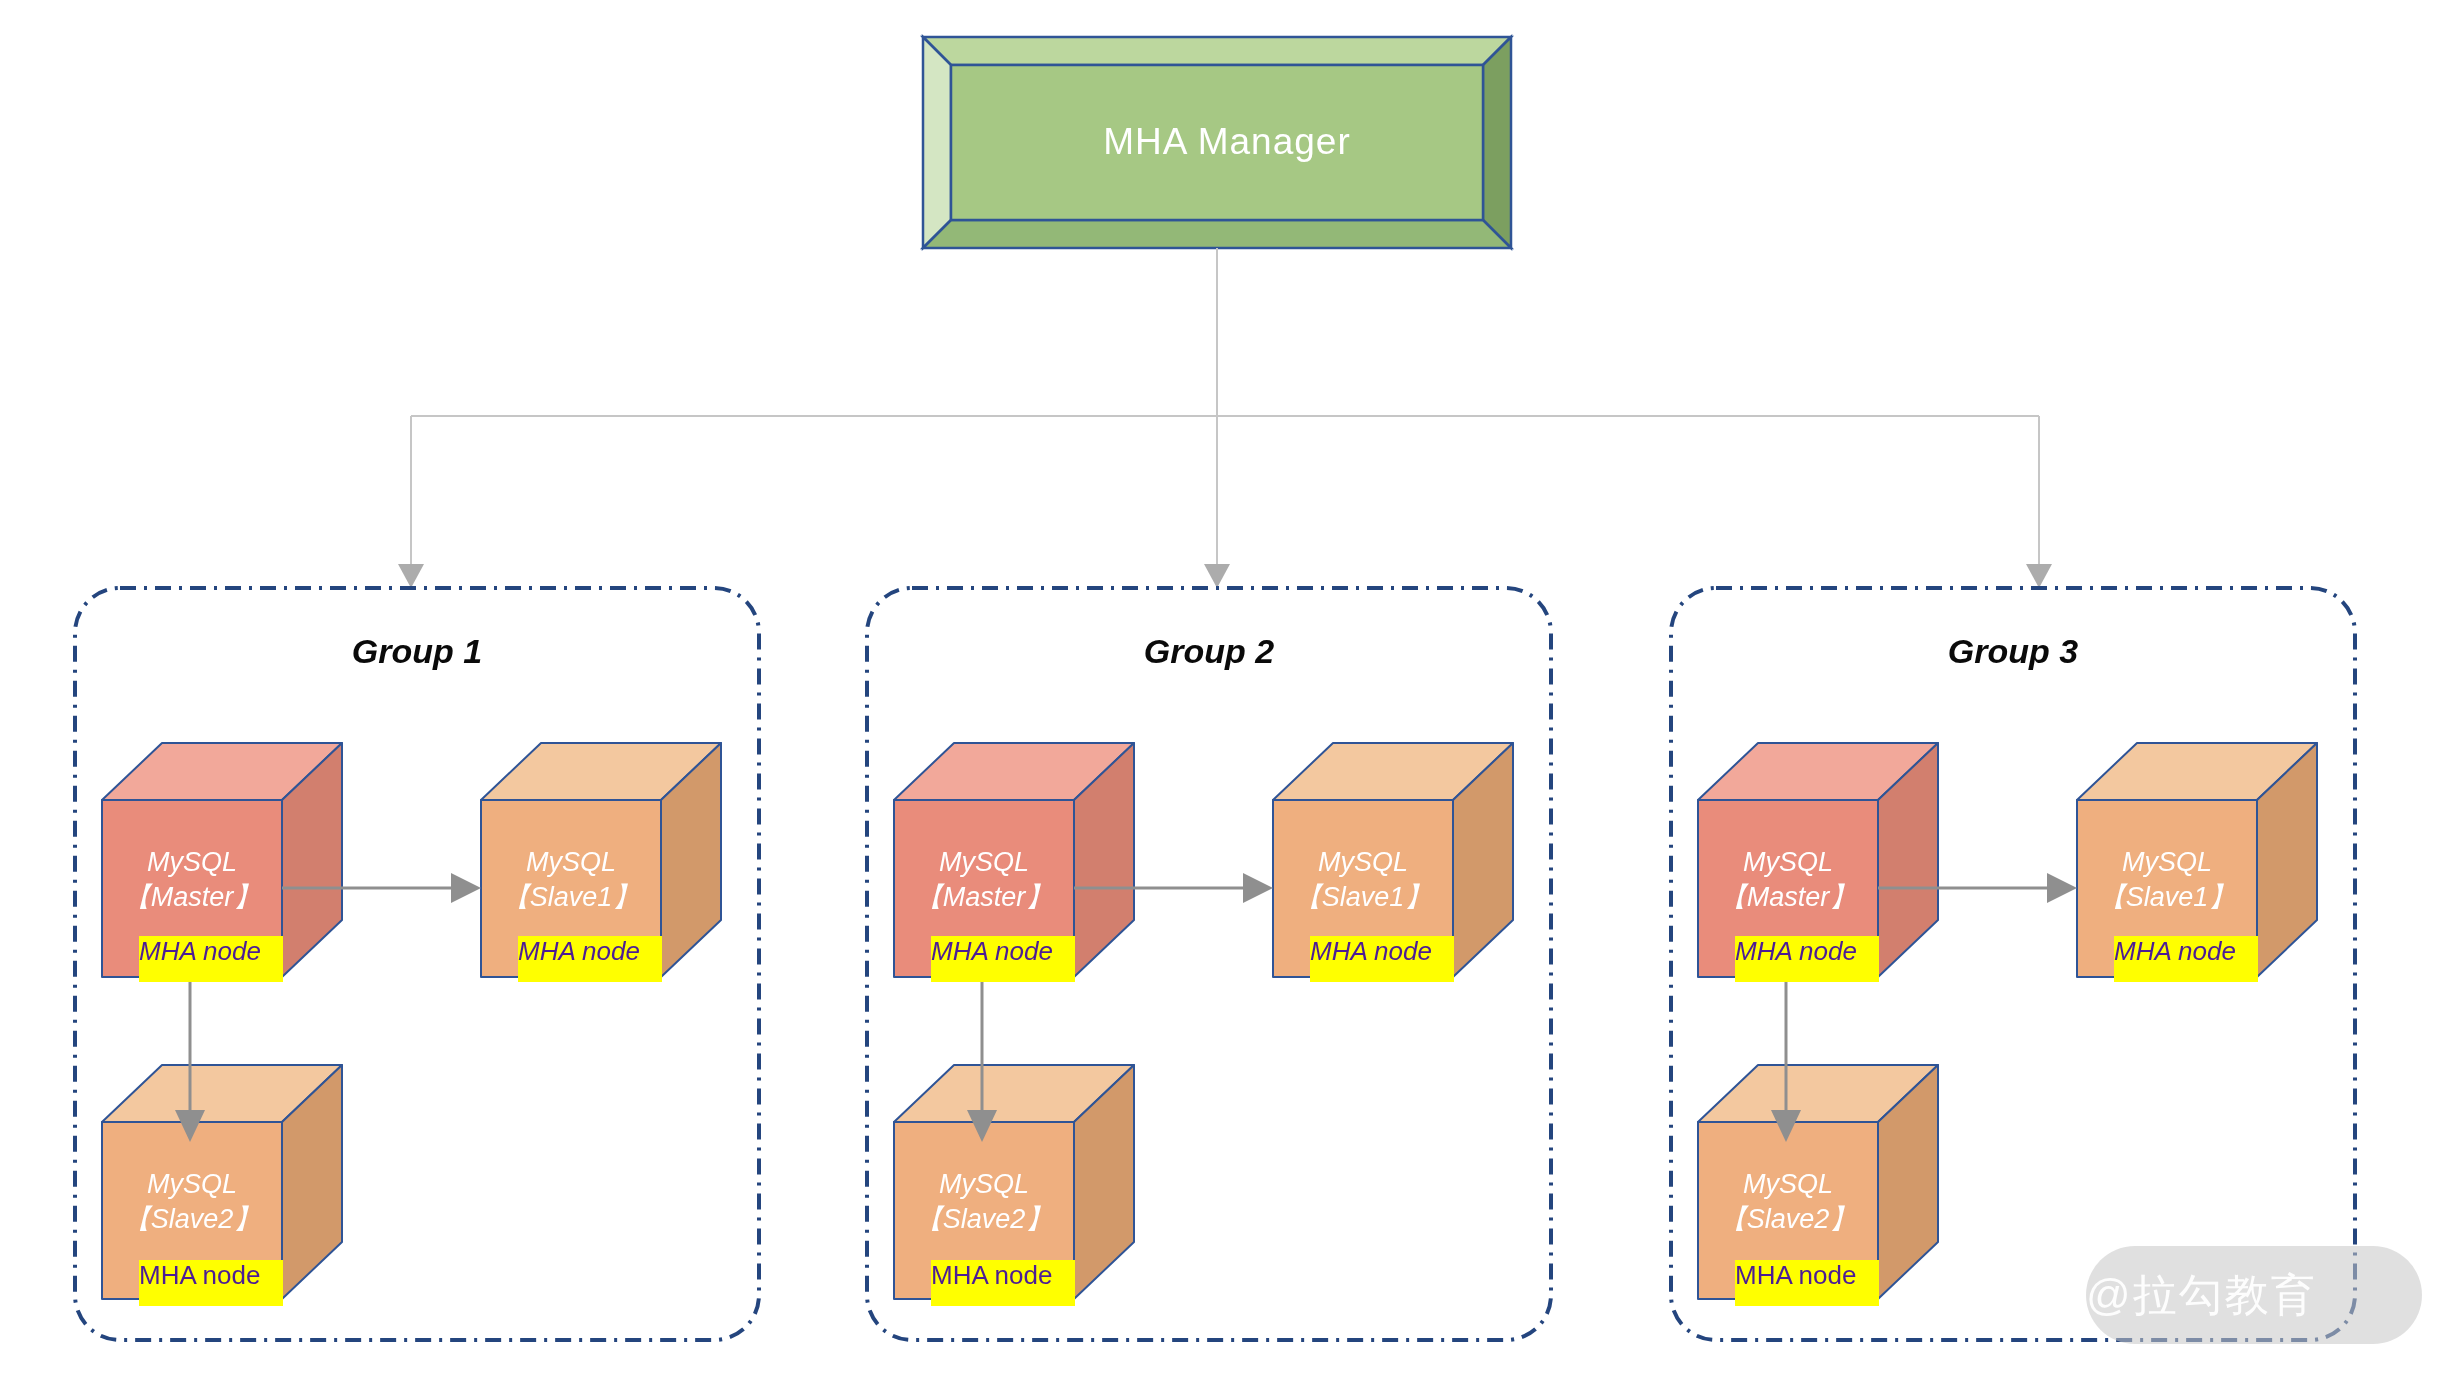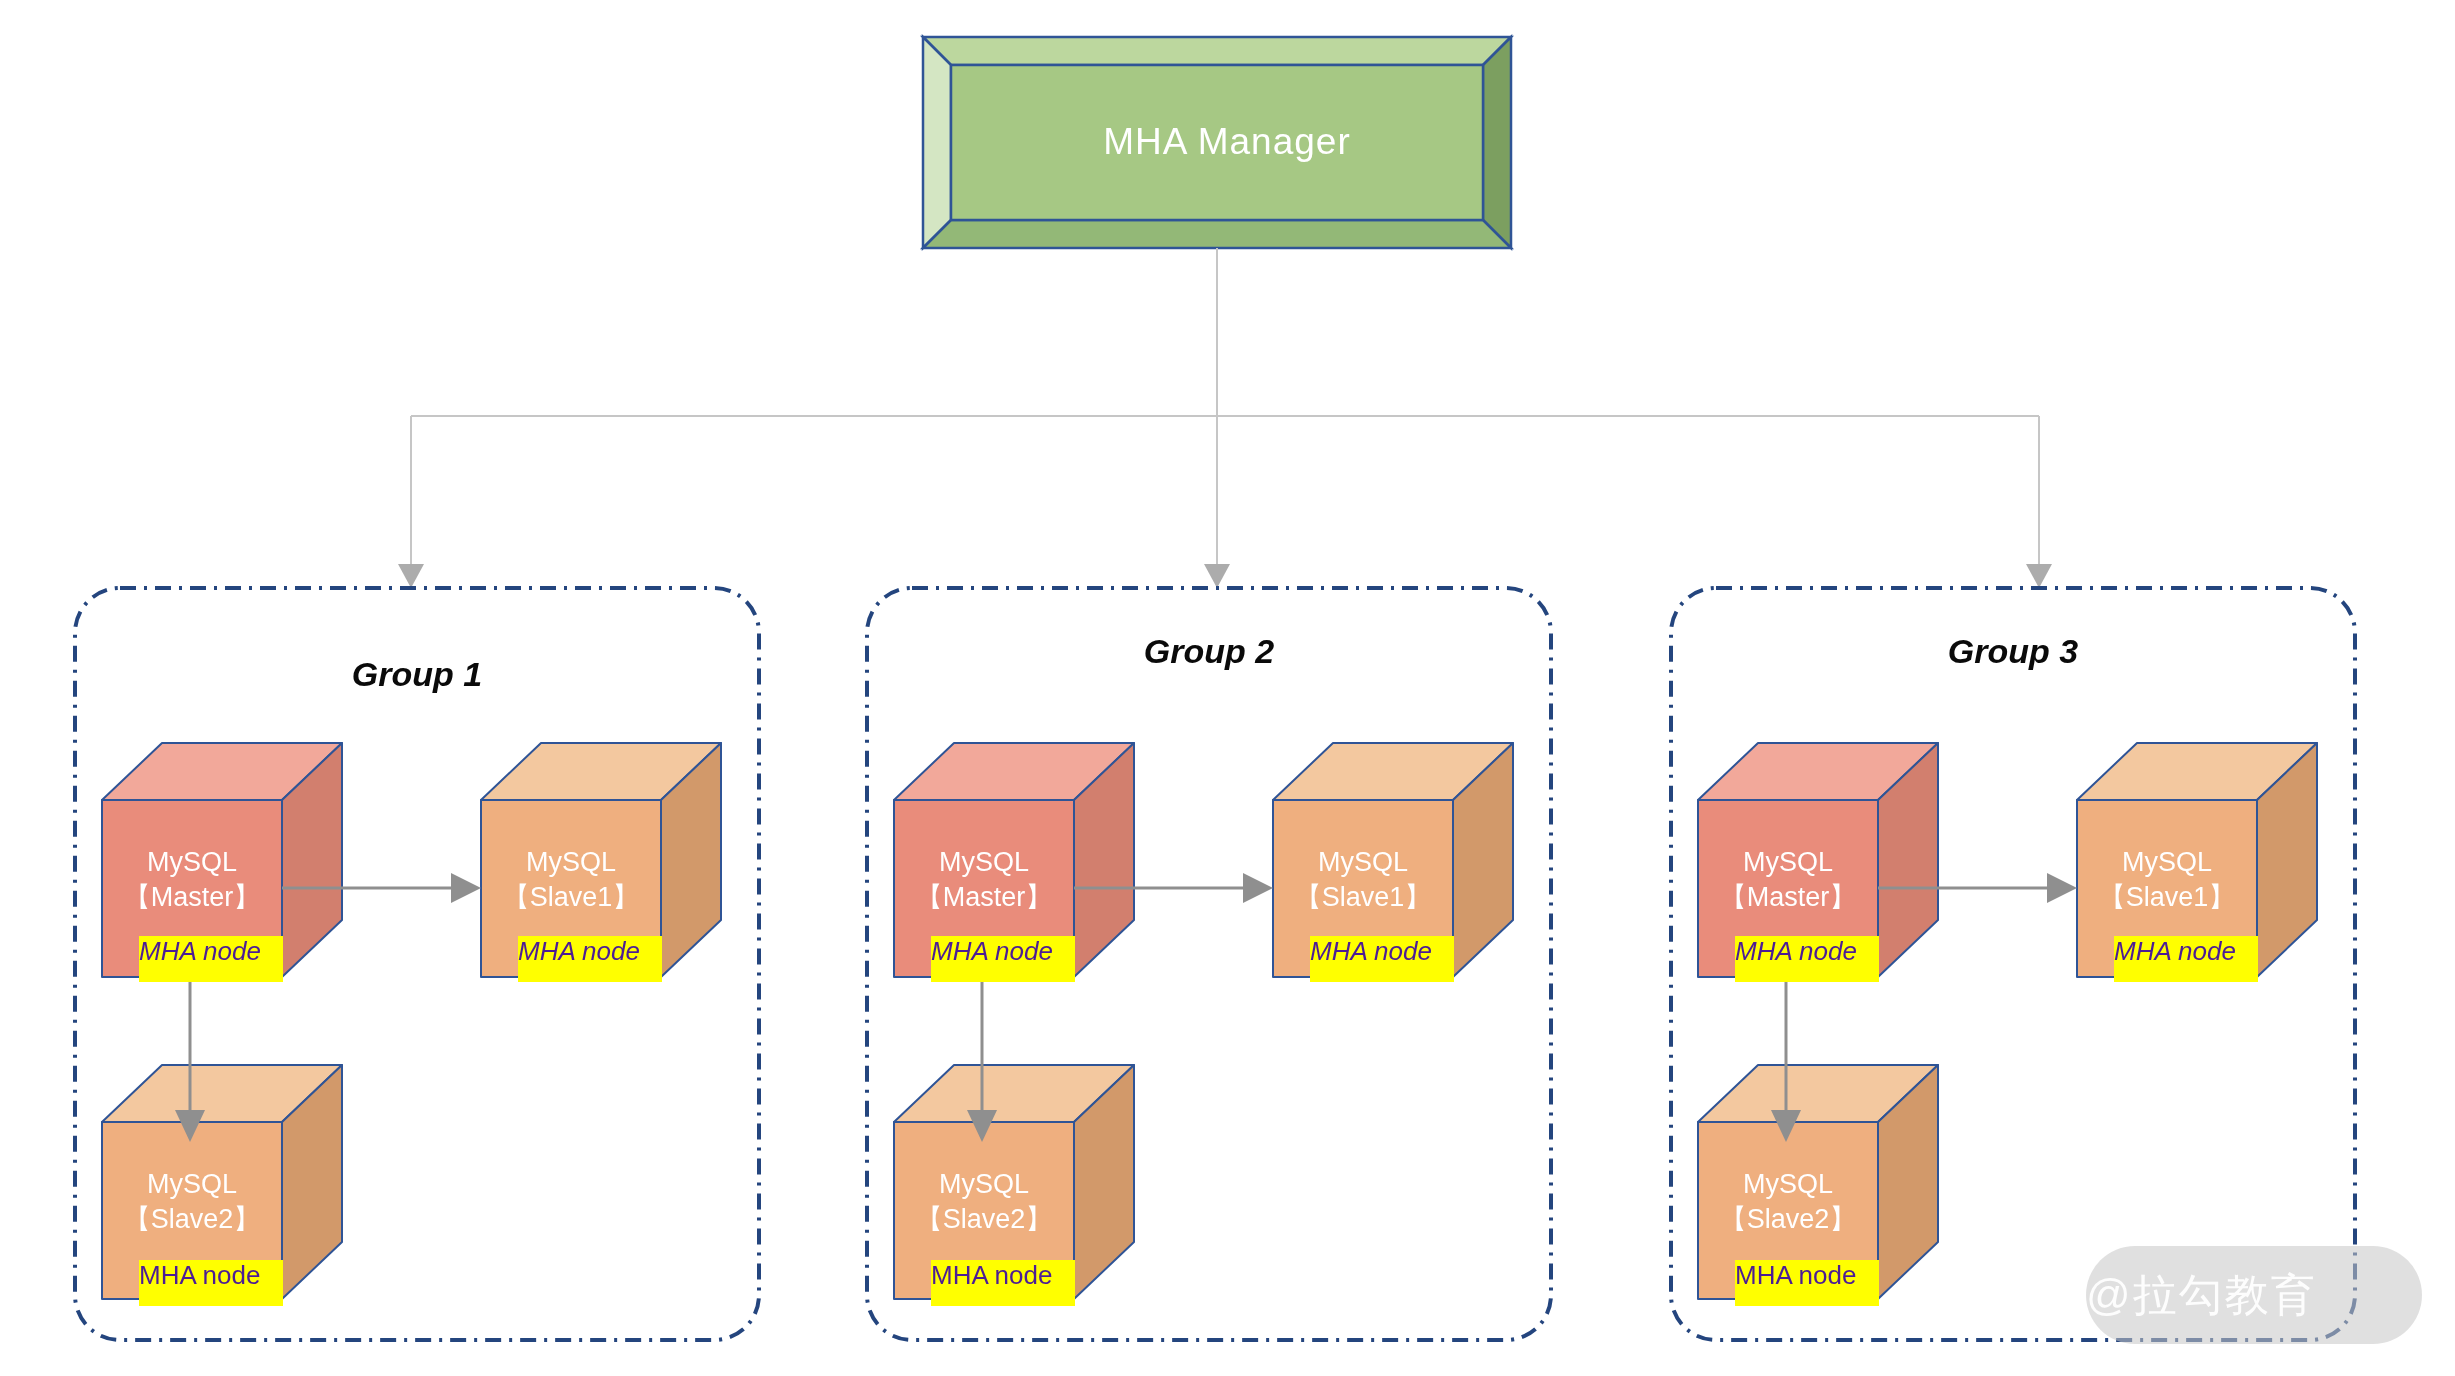--- a/index.html
+++ b/index.html
@@ -11,21 +11,21 @@
   .overlay{position:absolute;box-sizing:border-box;}
   .manager-label{
     left:951px;top:117px;width:532px;height:50px;line-height:50px;
     text-align:center;font-size:37px;color:#ffffff;letter-spacing:1px;padding-left:20px;
   }
   .group-title{
     top:630px;width:688px;height:42px;line-height:42px;text-align:center;
     font-size:34px;font-weight:bold;font-style:italic;color:#0a0a0a;
   }
   .node-label{
-    width:180px;text-align:center;color:#ffffff;font-size:27px;line-height:35px;
+    width:180px;text-align:center;color:#ffffff;font-size:27px;line-height:35px;font-style:italic;
   }
   .badge{
     width:144px;height:46px;line-height:30px;text-align:left;
     background:#ffff00;color:#4c1d95;font-size:26px;
   }
   .badge.it{font-style:italic;}
   .watermark{
     left:2086px;top:1246px;width:336px;height:98px;border-radius:49px;
     background:rgba(198,198,198,0.55);color:rgba(255,255,255,0.93);
     font-size:44px;line-height:98px;text-align:left;letter-spacing:2px;
@@ -111,21 +111,21 @@
       </g>
       <line x1="209" y1="888" x2="378" y2="888" stroke="#8F8F8F" stroke-width="3"></line>
       <polygon points="378,873 378,903 408,888" fill="#8F8F8F"></polygon>
       <line x1="117" y1="977" x2="117" y2="1112" stroke="#8F8F8F" stroke-width="3"></line>
       <polygon points="102,1110 132,1110 117,1142" fill="#8F8F8F"></polygon>
     </g>
   </svg>
 
   <div class="overlay manager-label">MHA Manager</div>
 
-  <div class="overlay group-title" style="left:73px;margin-top:23px;">Group 1</div>
+  <div class="overlay group-title" style="left:73px;">Group 1</div>
   <div class="overlay node-label" style="left:102px;top:845px;">
     <span>MySQL</span><br>
     <span>【Master】</span>
   </div>
   <div class="overlay node-label" style="left:481px;top:845px;">
     <span>MySQL</span><br>
     <span>【Slave1】</span>
   </div>
   <div class="overlay node-label" style="left:102px;top:1167px;">
     <span>MySQL</span><br>

